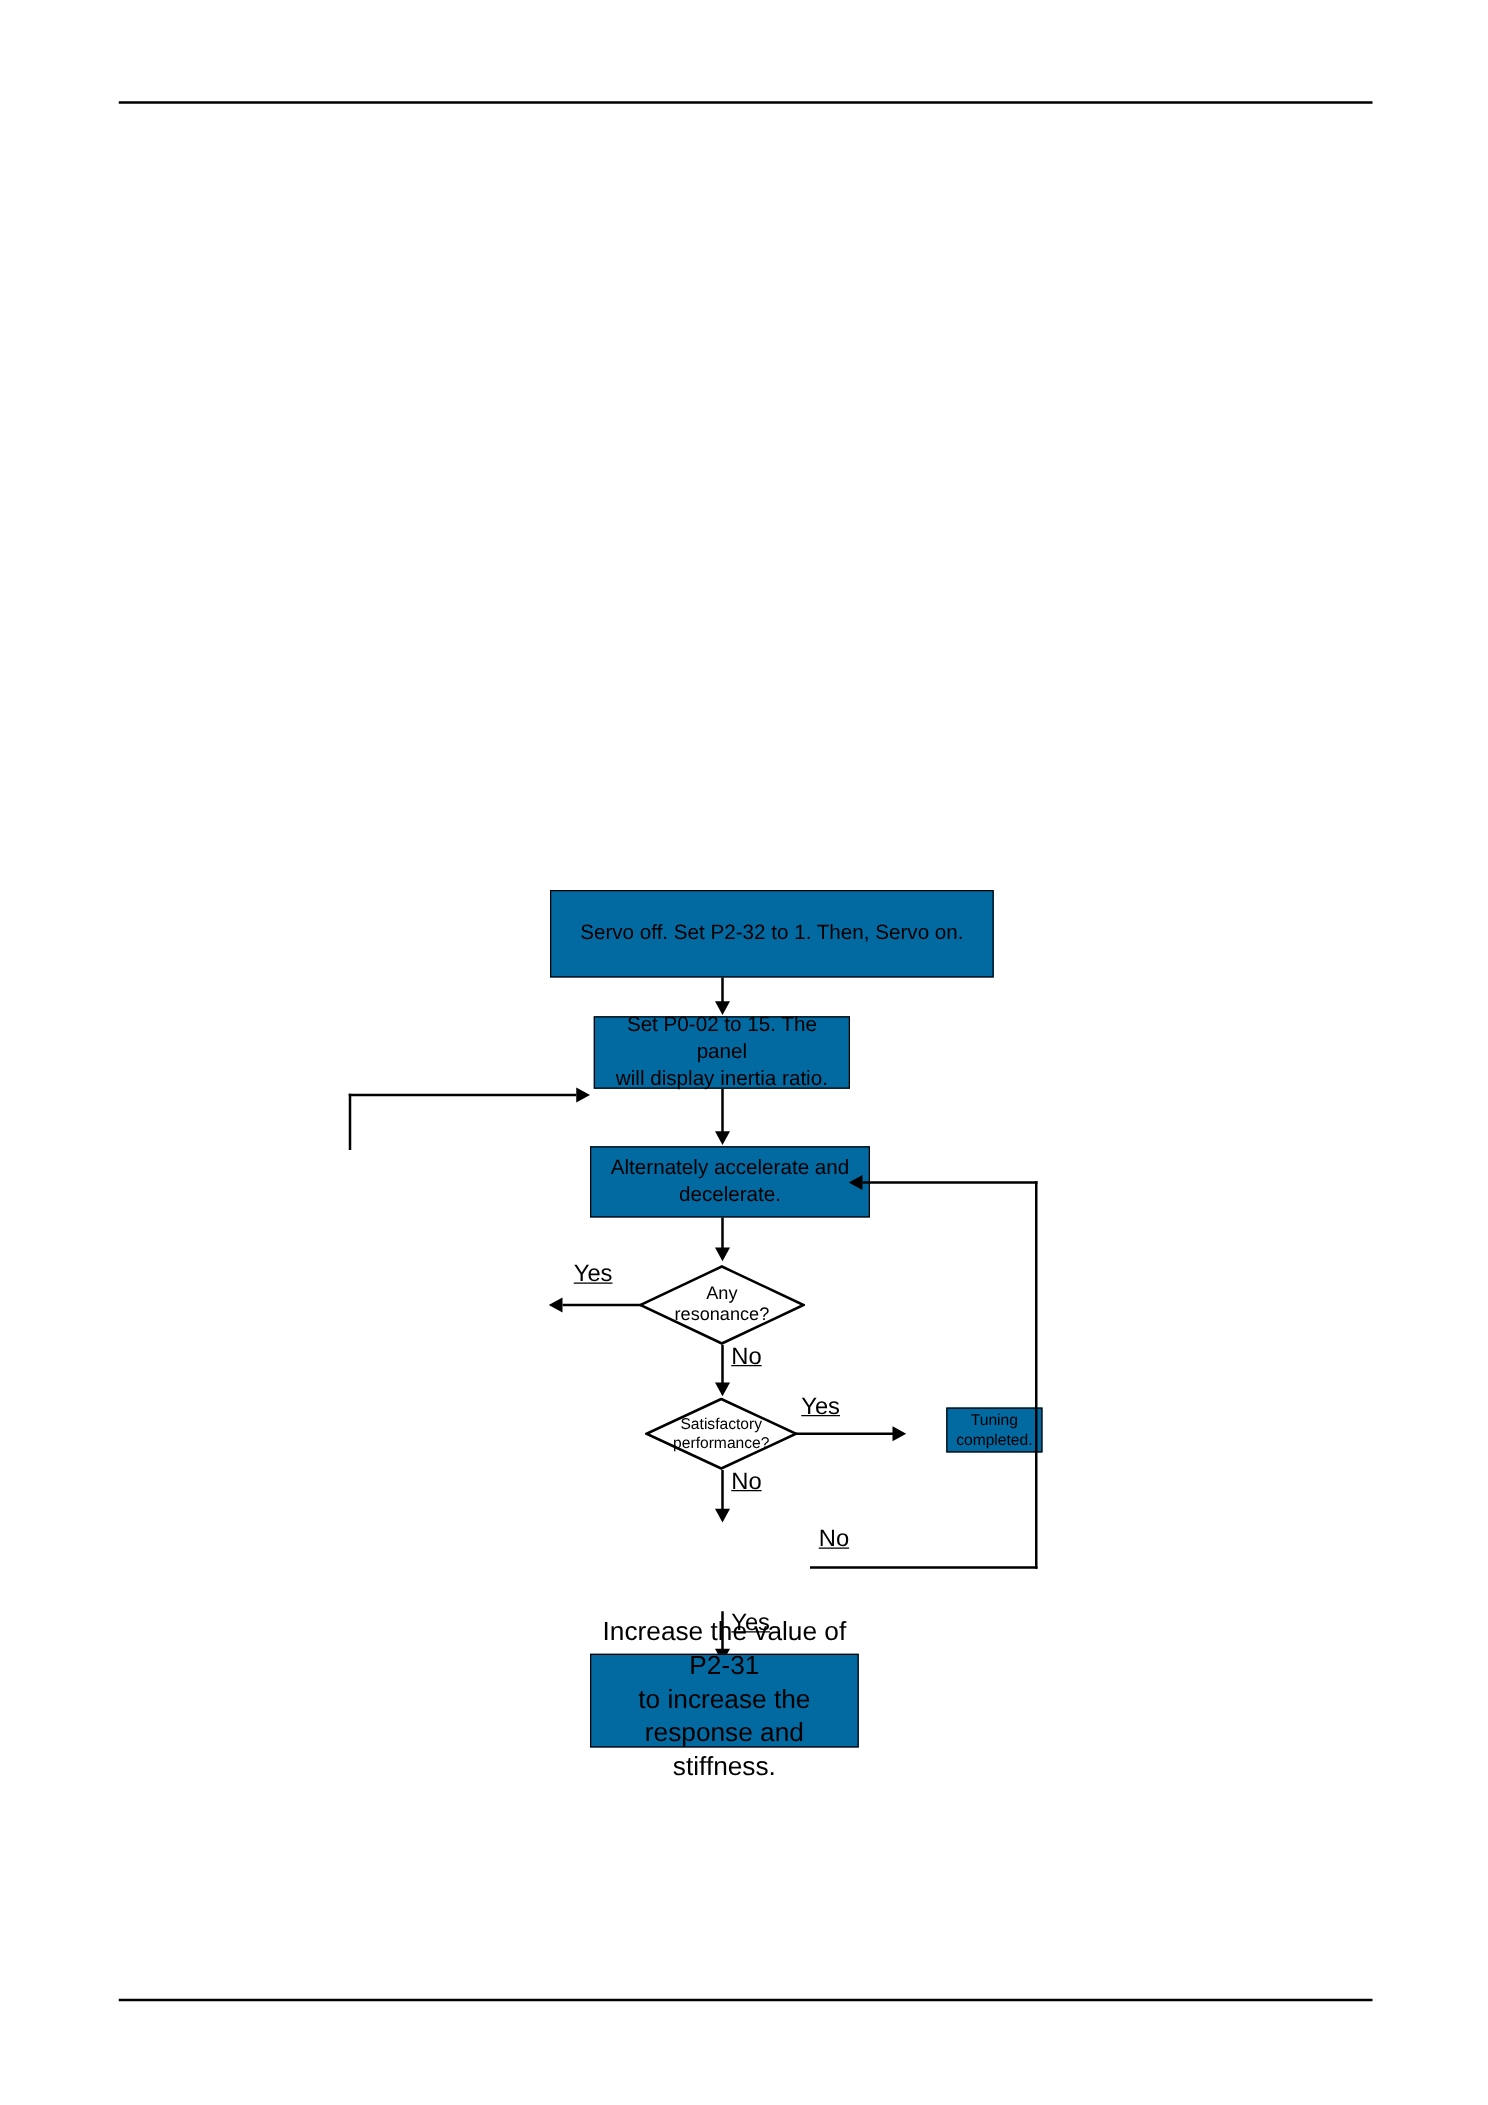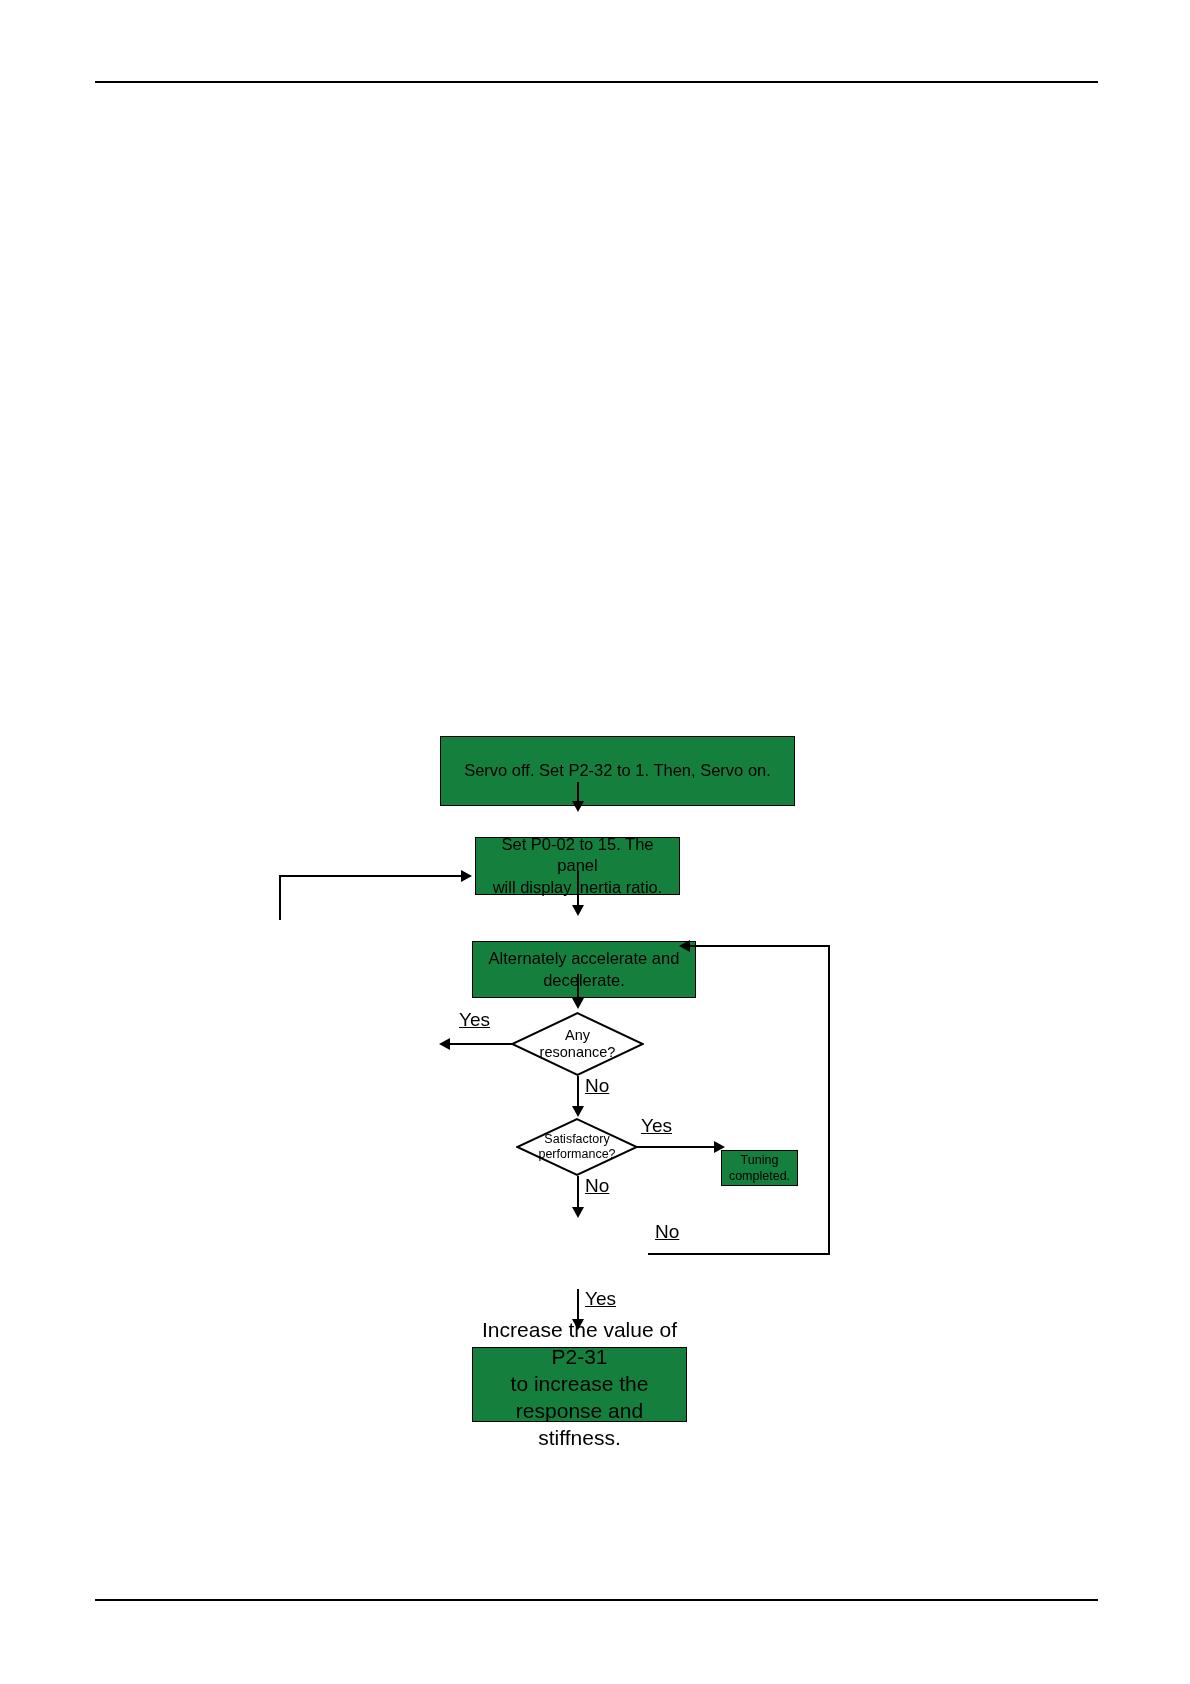--- a/index.html
+++ b/index.html
@@ -27,28 +27,27 @@
     border-top: 2px solid #000;
   }
   #header-rule { top: 81px; }
   #footer-rule { top: 1599px; }
 
   
   .node {
     position: absolute;
     box-sizing: border-box;
     border: 1.6px solid #000;
-    background: #15803d;
+    background: #0369a1;
     display: flex;
     align-items: center;
     justify-content: center;
     text-align: center;
     line-height: 1.28;
     color: #000;
-    margin-top: 24px;
   }
   .node-text {
     display: block;
     white-space: pre-line;
     padding: 0 6px;
   }
   .node.left-align {
     justify-content: flex-start;
     text-align: left;
     align-items: flex-start;
@@ -184,21 +183,21 @@
       </svg>
     </span>
     <span class="dtext" style="font-size:12.5px;">Satisfactory
 performance?</span>
   </div>
 
   <div class="ln h" style="left:636px; top:1146px; width:80px;"></div>
   <div class="arrow right" style="left:714px; top:1141px;"></div>
   <div class="elabel" style="left:641px; top:1116px; font-size:19px;">Yes</div>
 
-  <div class="node" style="left:721px; top:1126px; width:77px; height:36px; font-size:12.5px;">
+  <div class="node" style="left:757px; top:1126px; width:77px; height:36px; font-size:12.5px;">
     <span class="node-text">Tuning
 completed.</span>
   </div>
 
   <div class="ln v" style="left:577px; top:1176px; height:32px;"></div>
   <div class="arrow down" style="left:572px; top:1207px;"></div>
   <div class="elabel" style="left:585px; top:1176px; font-size:19px;">No</div>
 
 
   <div class="ln h" style="left:648px; top:1253px; width:182px;"></div>

